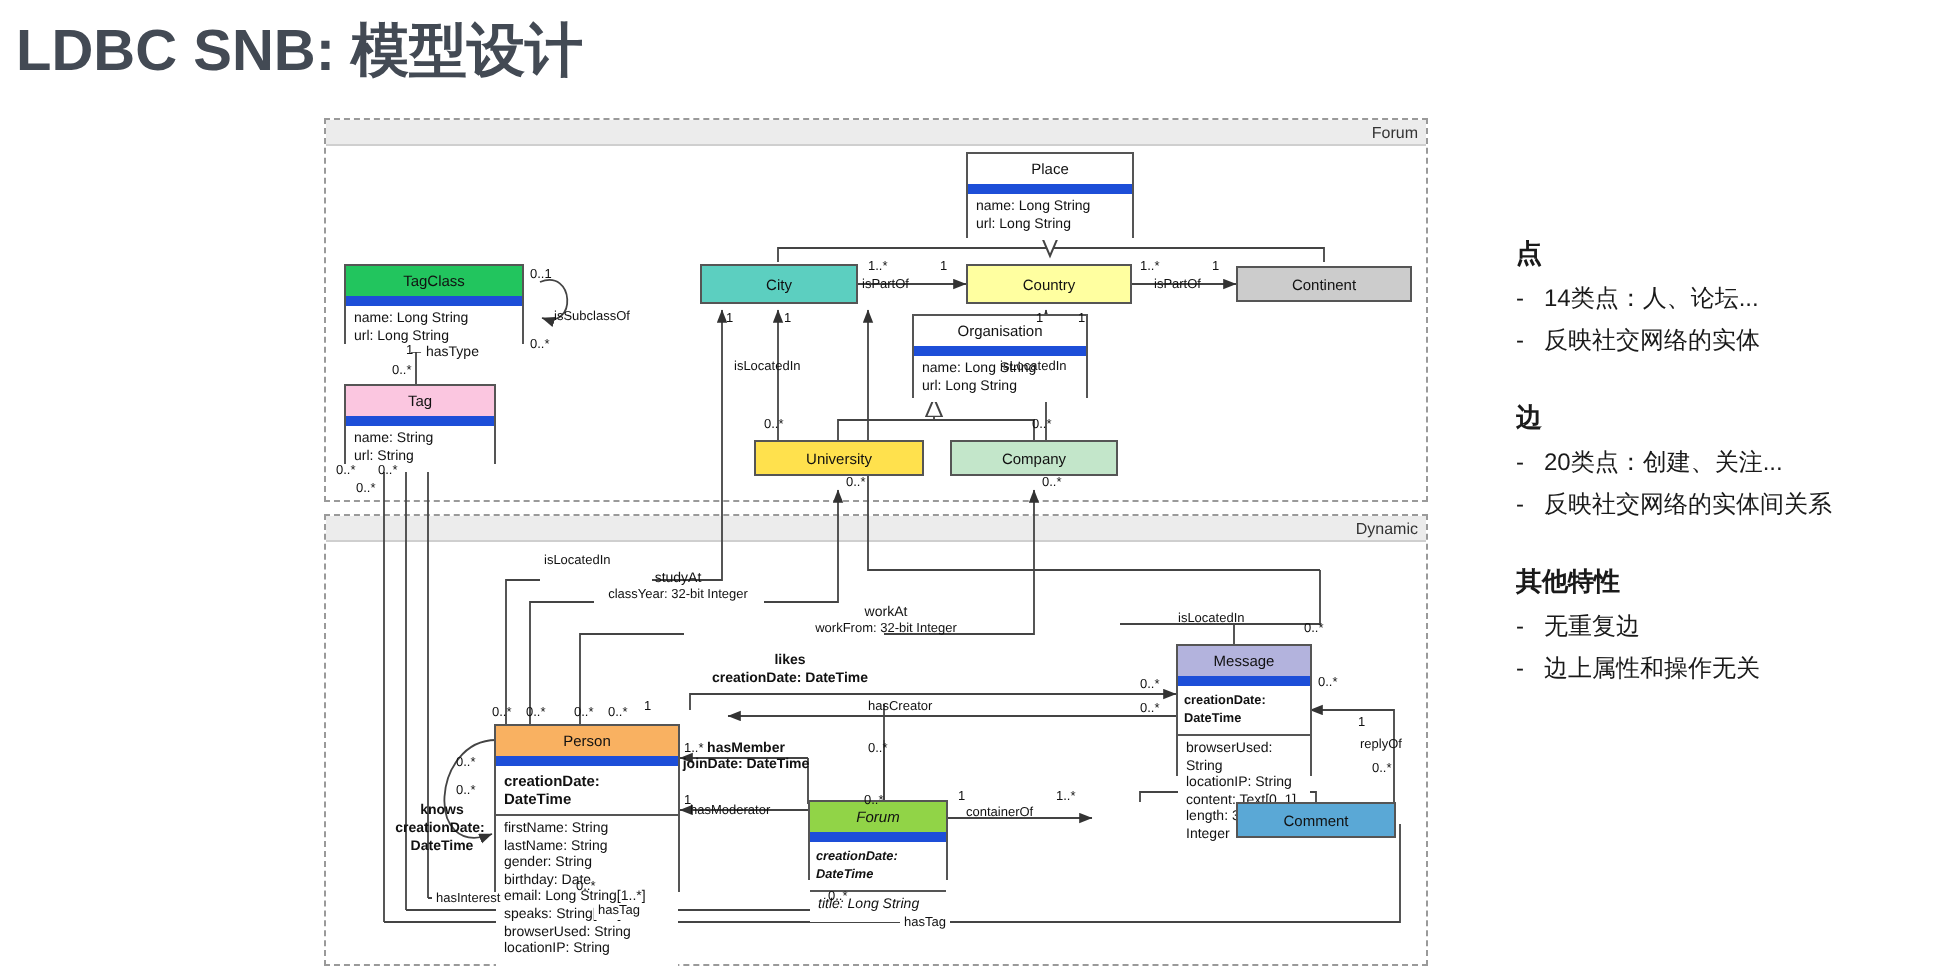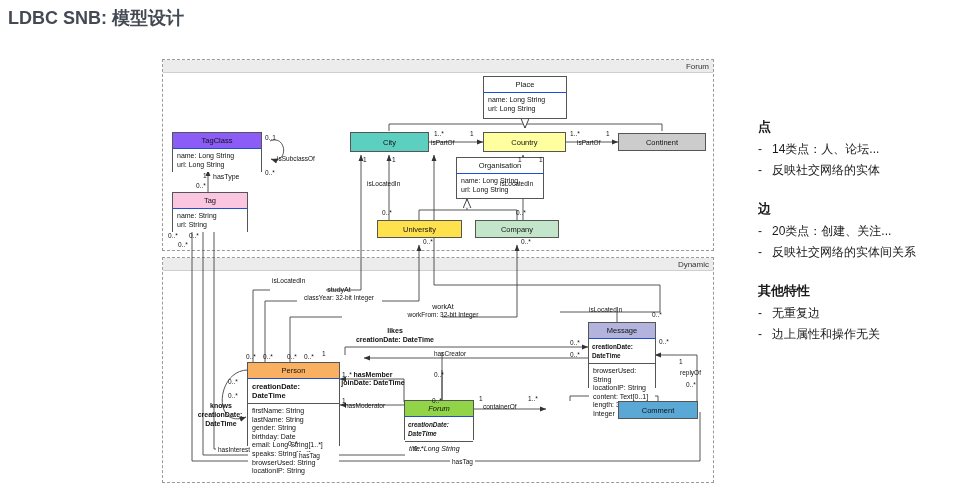--- a/index.html
+++ b/index.html
@@ -8,21 +8,21 @@
     background:#ffffff;
     font-family:"Liberation Sans","DejaVu Sans",sans-serif;
     overflow:hidden;
     position:relative;
   }
   #slide{position:absolute;left:0;top:0;width:978px;height:487px;}
 
   
   #title{
     position:absolute;left:8px;top:6px;
-    font-size:18px;font-weight:bold;color:#434a54;
+    font-size:29px;font-weight:bold;color:#434a54;
     letter-spacing:0px;white-space:nowrap;
   }
 
   
   #notes{position:absolute;left:758px;top:118px;width:216px;}
   .note-head{
     font-size:13px;font-weight:bold;color:#1a1a1a;margin:0 0 6px 0;
   }
   .note-group{margin-bottom:22px;}
   .note-item{
@@ -50,21 +50,21 @@
   #frame-dynamic{left:162px;top:257px;width:552px;height:226px;}
 
   
   .uml{
     position:absolute;box-sizing:border-box;
     border:1px solid #555;background:#fff;
   }
   .uml-title{
     font-size:7.5px;text-align:center;color:#111;
     padding:3px 2px;line-height:9px;
-    border-bottom:1px solid #1d4ed8;box-sizing:border-box;
+    border-bottom:5px solid #1d4ed8;box-sizing:border-box;
   }
   .uml-title.no-rule{border-bottom:none;}
   .uml-key{
     font-size:7.5px;font-weight:bold;color:#111;
     padding:3px 4px;line-height:9px;
     border-bottom:1px solid #555;background:#fff;box-sizing:border-box;
   }
   .uml-attrs{
     font-size:7px;color:#111;padding:3px 4px;line-height:8.6px;
     background:#fff;box-sizing:border-box;white-space:pre-line;
@@ -212,21 +212,21 @@
 
   <div class="uml" style="left:377px;top:220px;width:85px;height:18px;background:#ffe14d;">
     <div class="uml-title no-rule" style="line-height:13px;padding-top:2px;">University</div>
   </div>
 
   <div class="uml" style="left:475px;top:220px;width:84px;height:18px;background:#c3e6ca;">
     <div class="uml-title no-rule" style="line-height:13px;padding-top:2px;text-align:center;">Company</div>
   </div>
 
   <div class="uml" style="left:172px;top:132px;width:90px;height:40px;">
-    <div class="uml-title" style="background:#8b5cf6;">TagClass</div>
+    <div class="uml-title" style="background:#22c55e;">TagClass</div>
     <div class="uml-attrs">name: Long String
 url: Long String</div>
   </div>
 
   <div class="uml" style="left:172px;top:192px;width:76px;height:40px;">
     <div class="uml-title" style="background:#fbc6e0;">Tag</div>
     <div class="uml-attrs">name: String
 url: String</div>
   </div>
 

